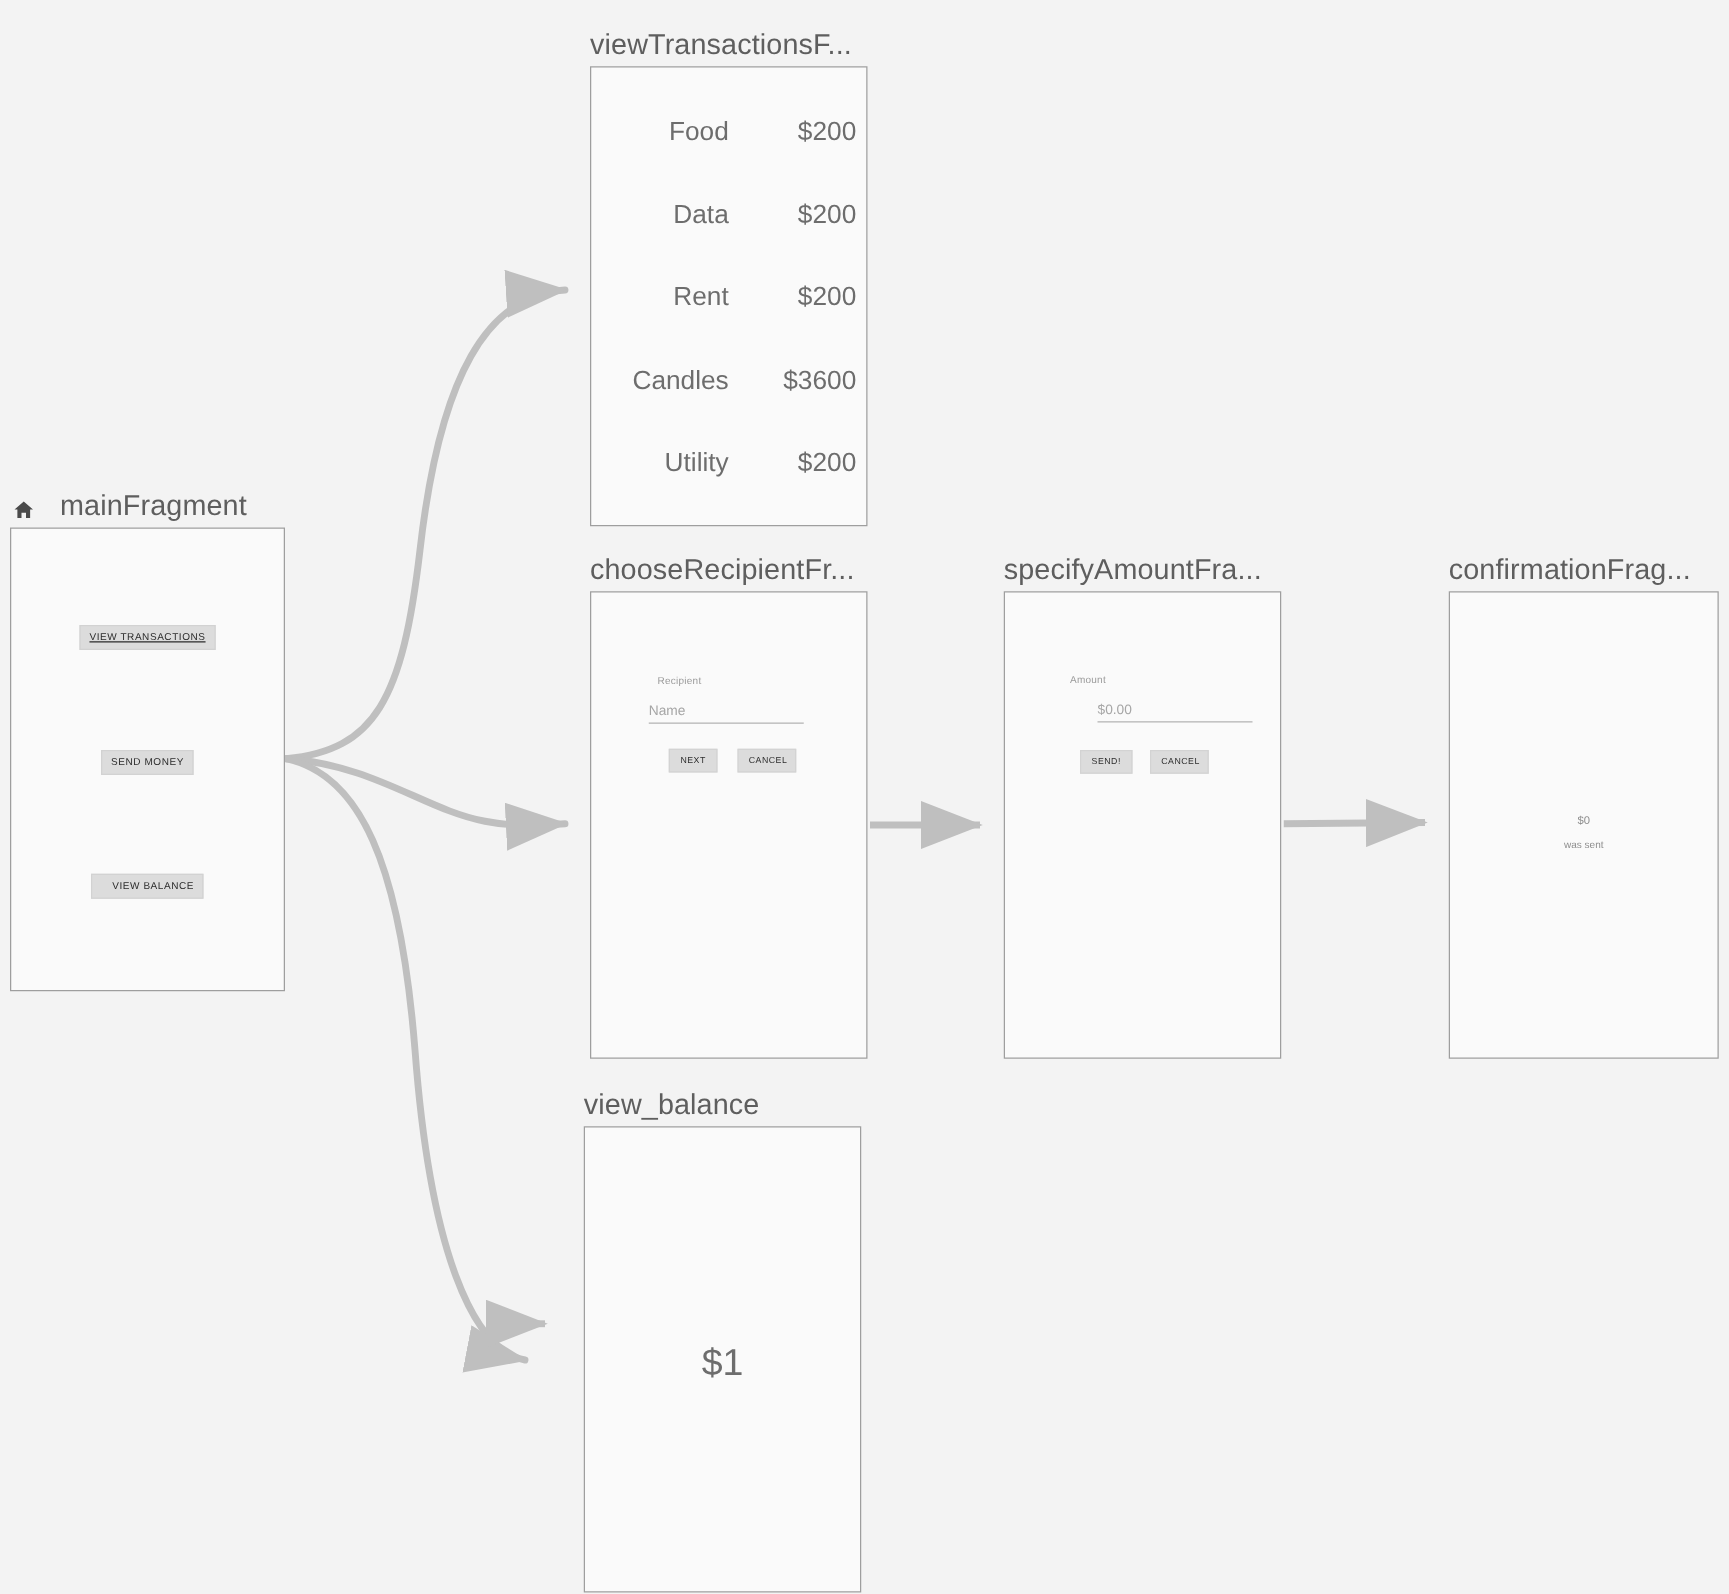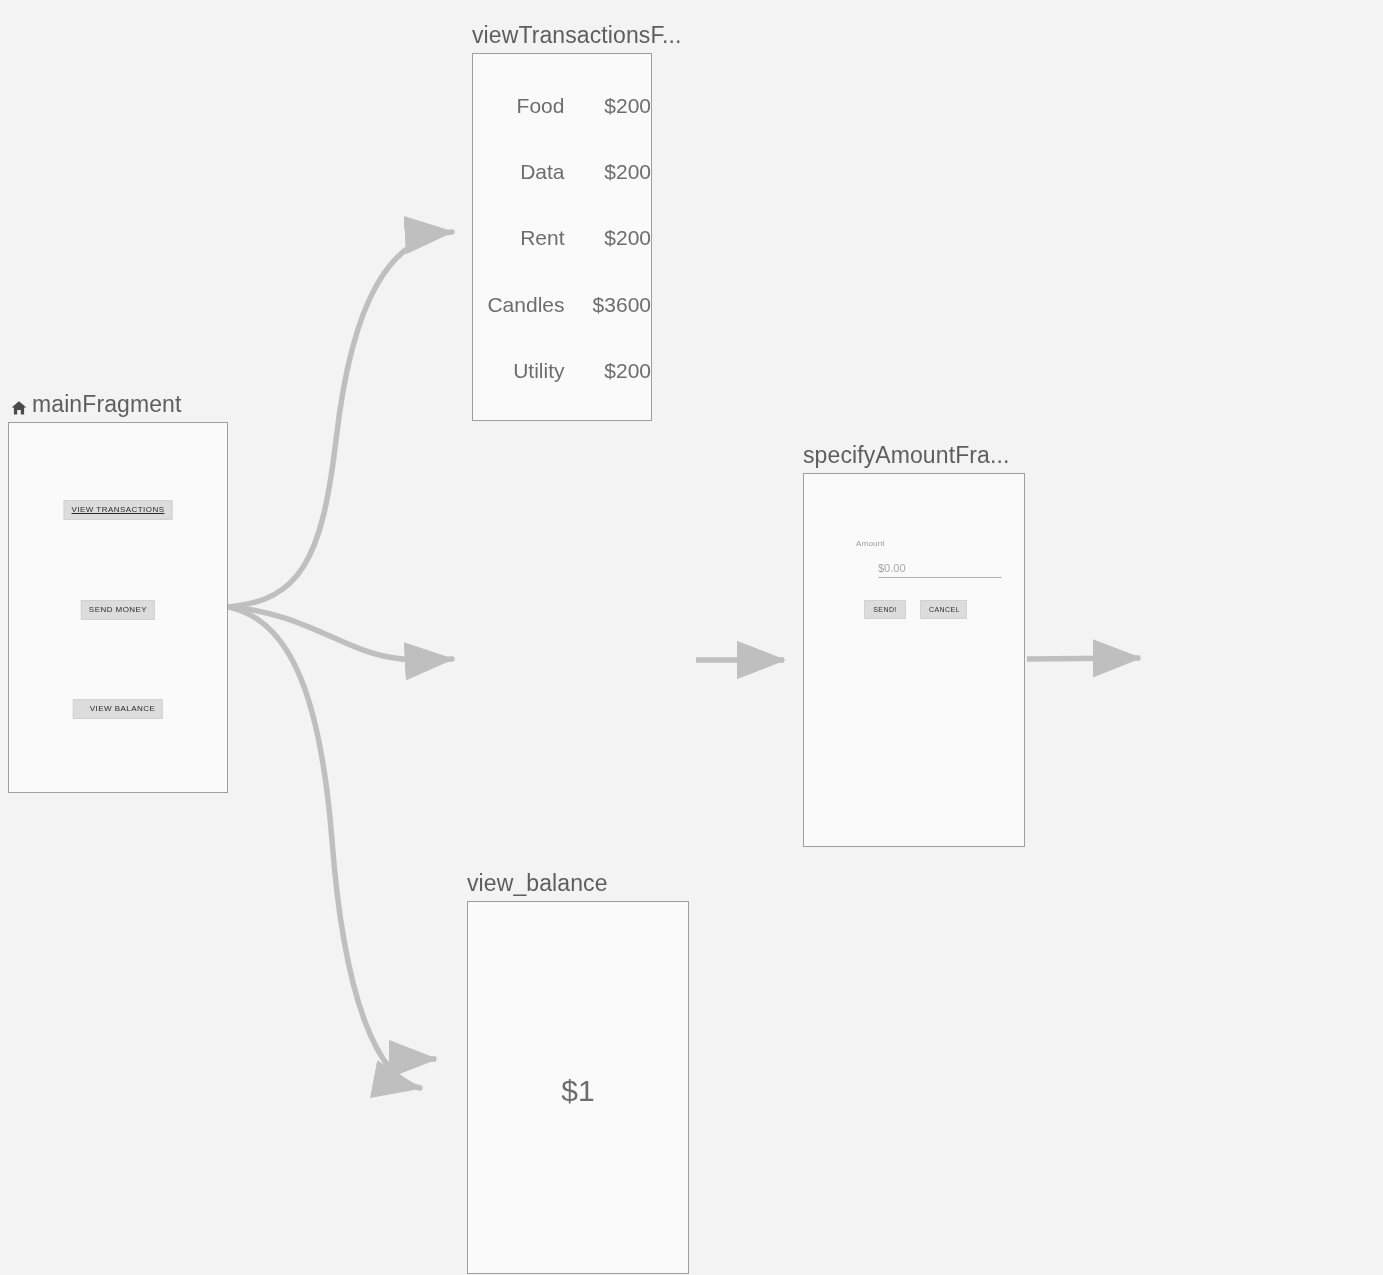--- a/index.html
+++ b/index.html
@@ -43,21 +43,21 @@
     color: #5e5e5e;
     font-size: 23px;
     font-weight: 400;
     letter-spacing: 0.1px;
     line-height: 26px;
   }
   .dest-label.with-icon {
     left: 2px;
     display: flex;
     align-items: center;
-    gap: 4px;
+    gap: 20px;
   }
   .home-icon {
     display: inline-block;
     width: 18px;
     height: 18px;
     position: relative;
     top: 1px;
   }
   .card {
     position: absolute;
@@ -193,21 +193,21 @@
       </span>
       <span>mainFragment</span>
     </div>
     <div class="card">
       <button class="mf-btn" style="left:50%; top:77px;text-decoration:underline;">VIEW TRANSACTIONS</button>
       <button class="mf-btn" style="left:50%; top:177px;">SEND MONEY</button>
       <button class="mf-btn" style="left:50%; top:276px;padding-left:16px;">VIEW BALANCE</button>
     </div>
   </div>
 
-  <div class="dest" style="left:472px; top:53px; width:180px; height:368px;">
+  <div class="dest" style="left:472px; top:53px; width:222px; height:368px;">
     <div class="dest-label">viewTransactionsF...</div>
     <div class="card">
       <div class="txn-row" style="top:41px;">
         <span class="txn-name">Food</span>
         <span class="txn-amt">$200</span>
       </div>
       <div class="txn-row" style="top:107px;">
         <span class="txn-name">Data</span>
         <span class="txn-amt">$200</span>
       </div>
@@ -219,31 +219,47 @@
         <span class="txn-name">Candles</span>
         <span class="txn-amt">$3600</span>
       </div>
       <div class="txn-row" style="top:306px;">
         <span class="txn-name">Utility</span>
         <span class="txn-amt">$200</span>
       </div>
     </div>
   </div>
 
+  <div class="dest" style="left:472px; top:473px; width:222px; height:374px;">
+    <div class="dest-label">chooseRecipientFr...</div>
+    <div class="card">
+      <div class="form-label" style="left:53px; top:66px;">Recipient</div>
+      <div class="form-input" style="left:46px; top:89px; width:124px;">Name</div>
+      <button class="form-btn" style="left:62px; top:125px; width:39px; text-align:center;">NEXT</button>
+      <button class="form-btn" style="left:117px; top:125px; width:47px; text-align:center;">CANCEL</button>
+    </div>
+  </div>
 
   <div class="dest" style="left:803px; top:473px; width:222px; height:374px;">
     <div class="dest-label">specifyAmountFra...</div>
     <div class="card">
       <div class="form-label" style="left:52px; top:65px;">Amount</div>
       <div class="form-input" style="left:50px; top:88px; width:124px;margin-left:24px;">$0.00</div>
       <button class="form-btn" style="left:60px; top:126px; width:42px; text-align:center;">SEND!</button>
       <button class="form-btn" style="left:116px; top:126px; width:47px; text-align:center;">CANCEL</button>
     </div>
   </div>
 
+  <div class="dest" style="left:1159px; top:473px; width:216px; height:374px;">
+    <div class="dest-label">confirmationFrag...</div>
+    <div class="card">
+      <div class="conf-line conf-amount" style="top:32px; transform:translateY(145px);">$0</div>
+      <div class="conf-line conf-sub" style="top:52px; transform:translateY(145px);">was sent</div>
+    </div>
+  </div>
 
   <div class="dest" style="left:467px; top:901px; width:222px; height:373px;">
     <div class="dest-label">view_balance</div>
     <div class="card">
       <div class="balance-amount" style="top:173px;">$1</div>
     </div>
   </div>
 
 </div>
 

